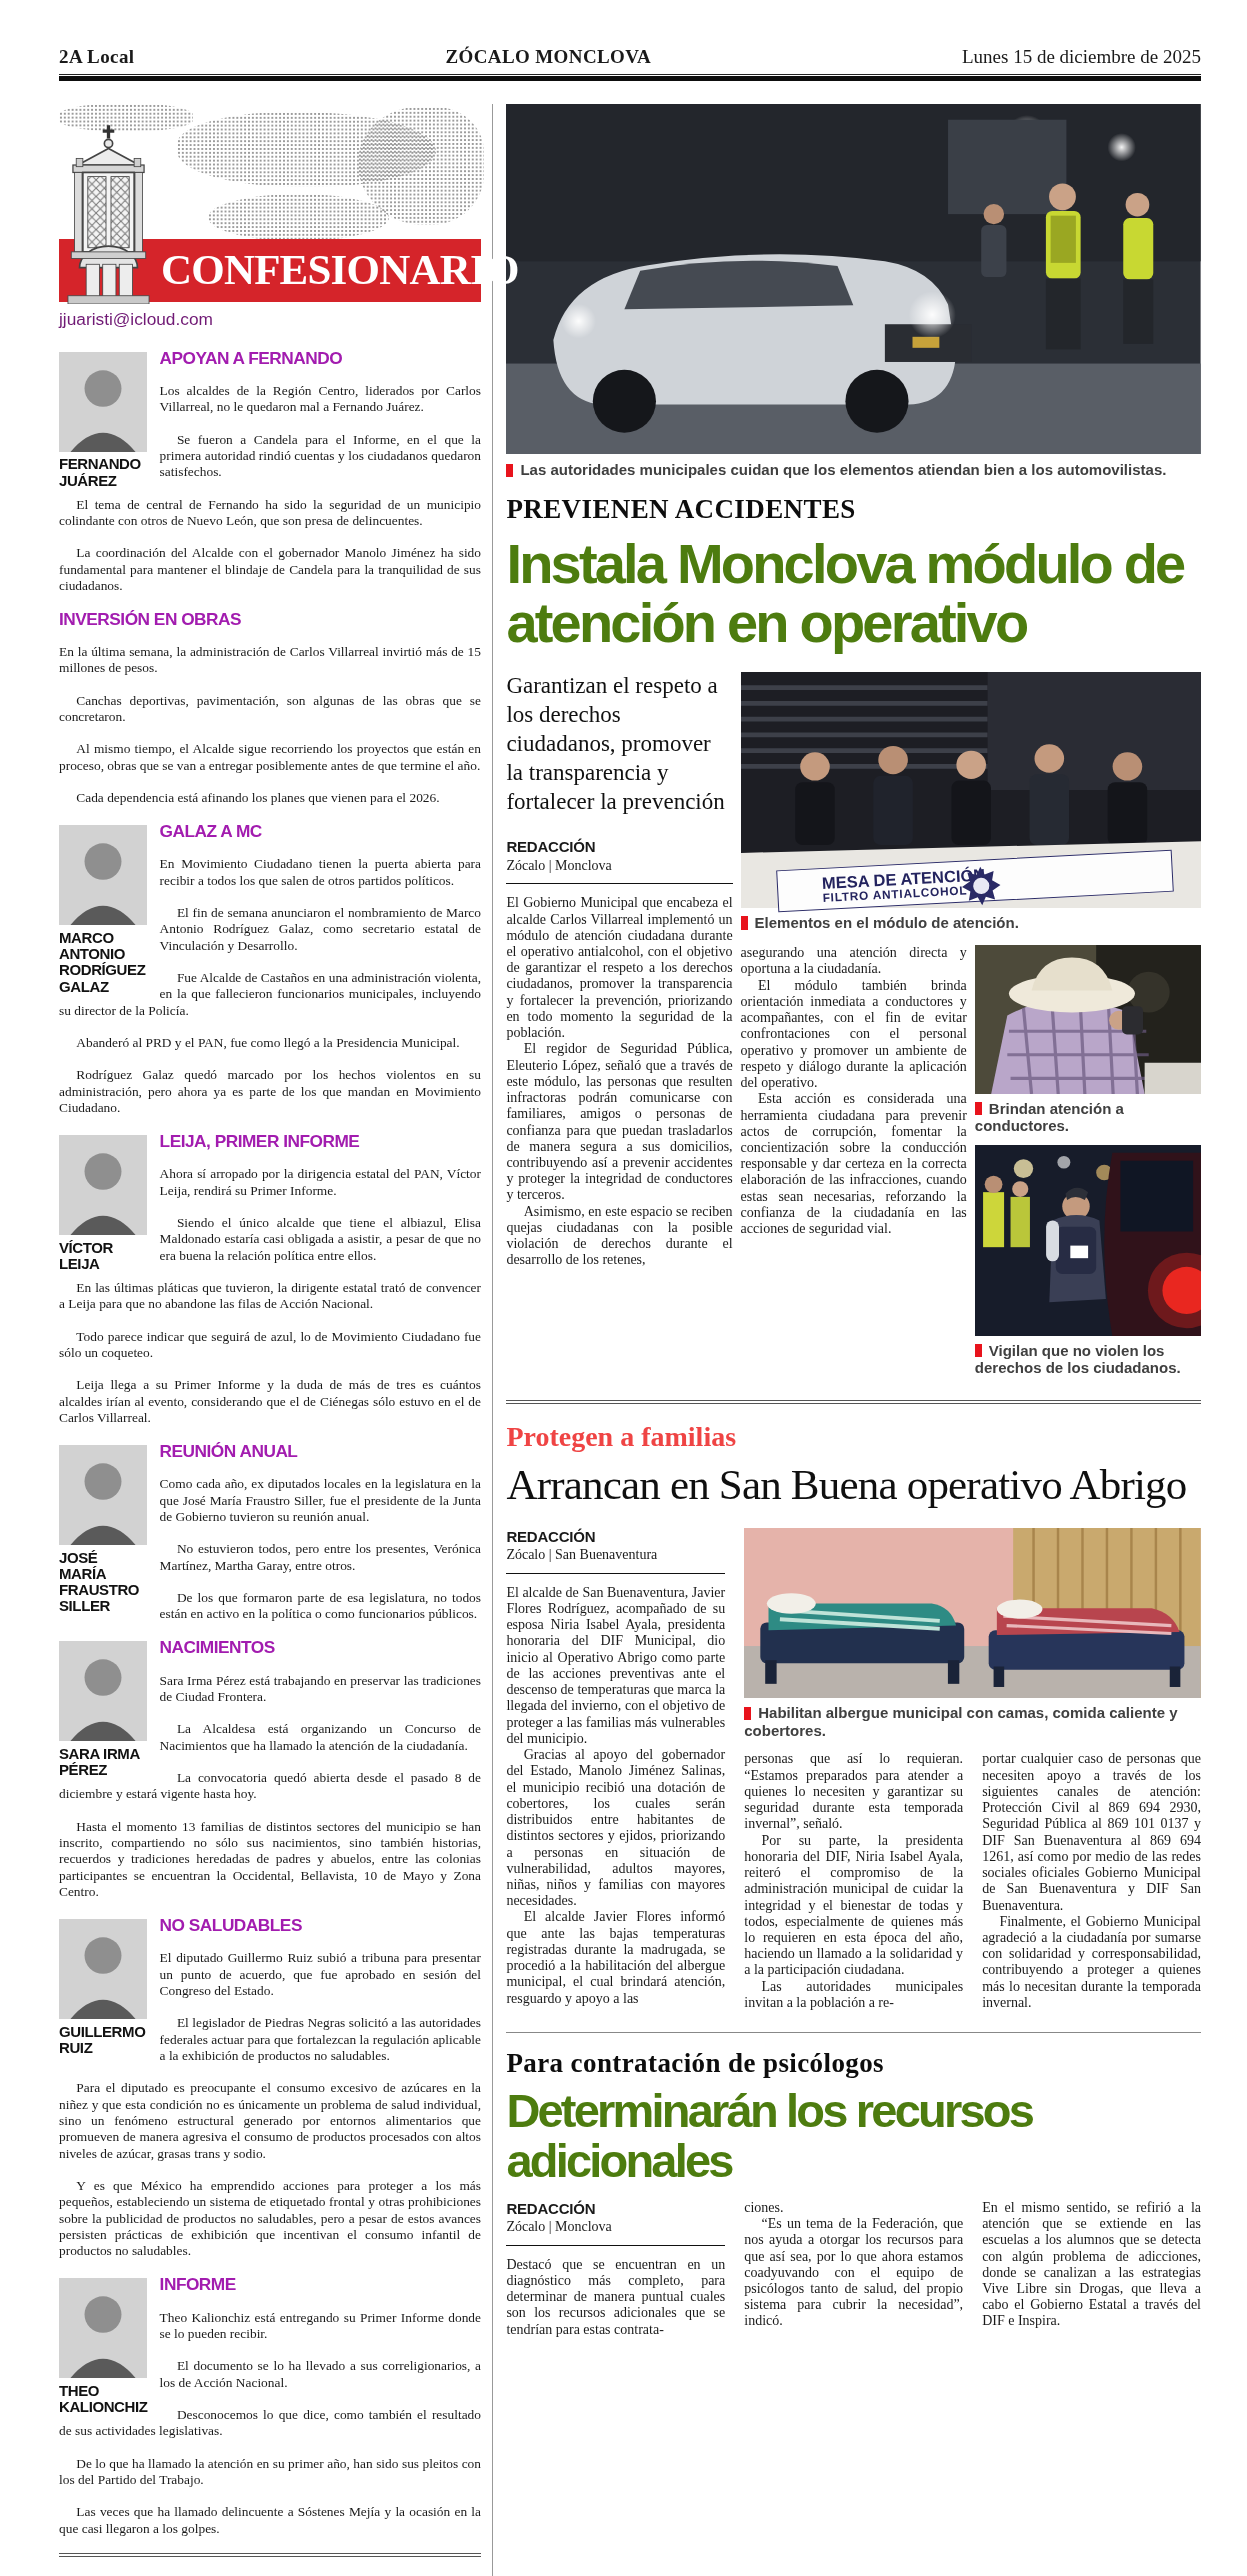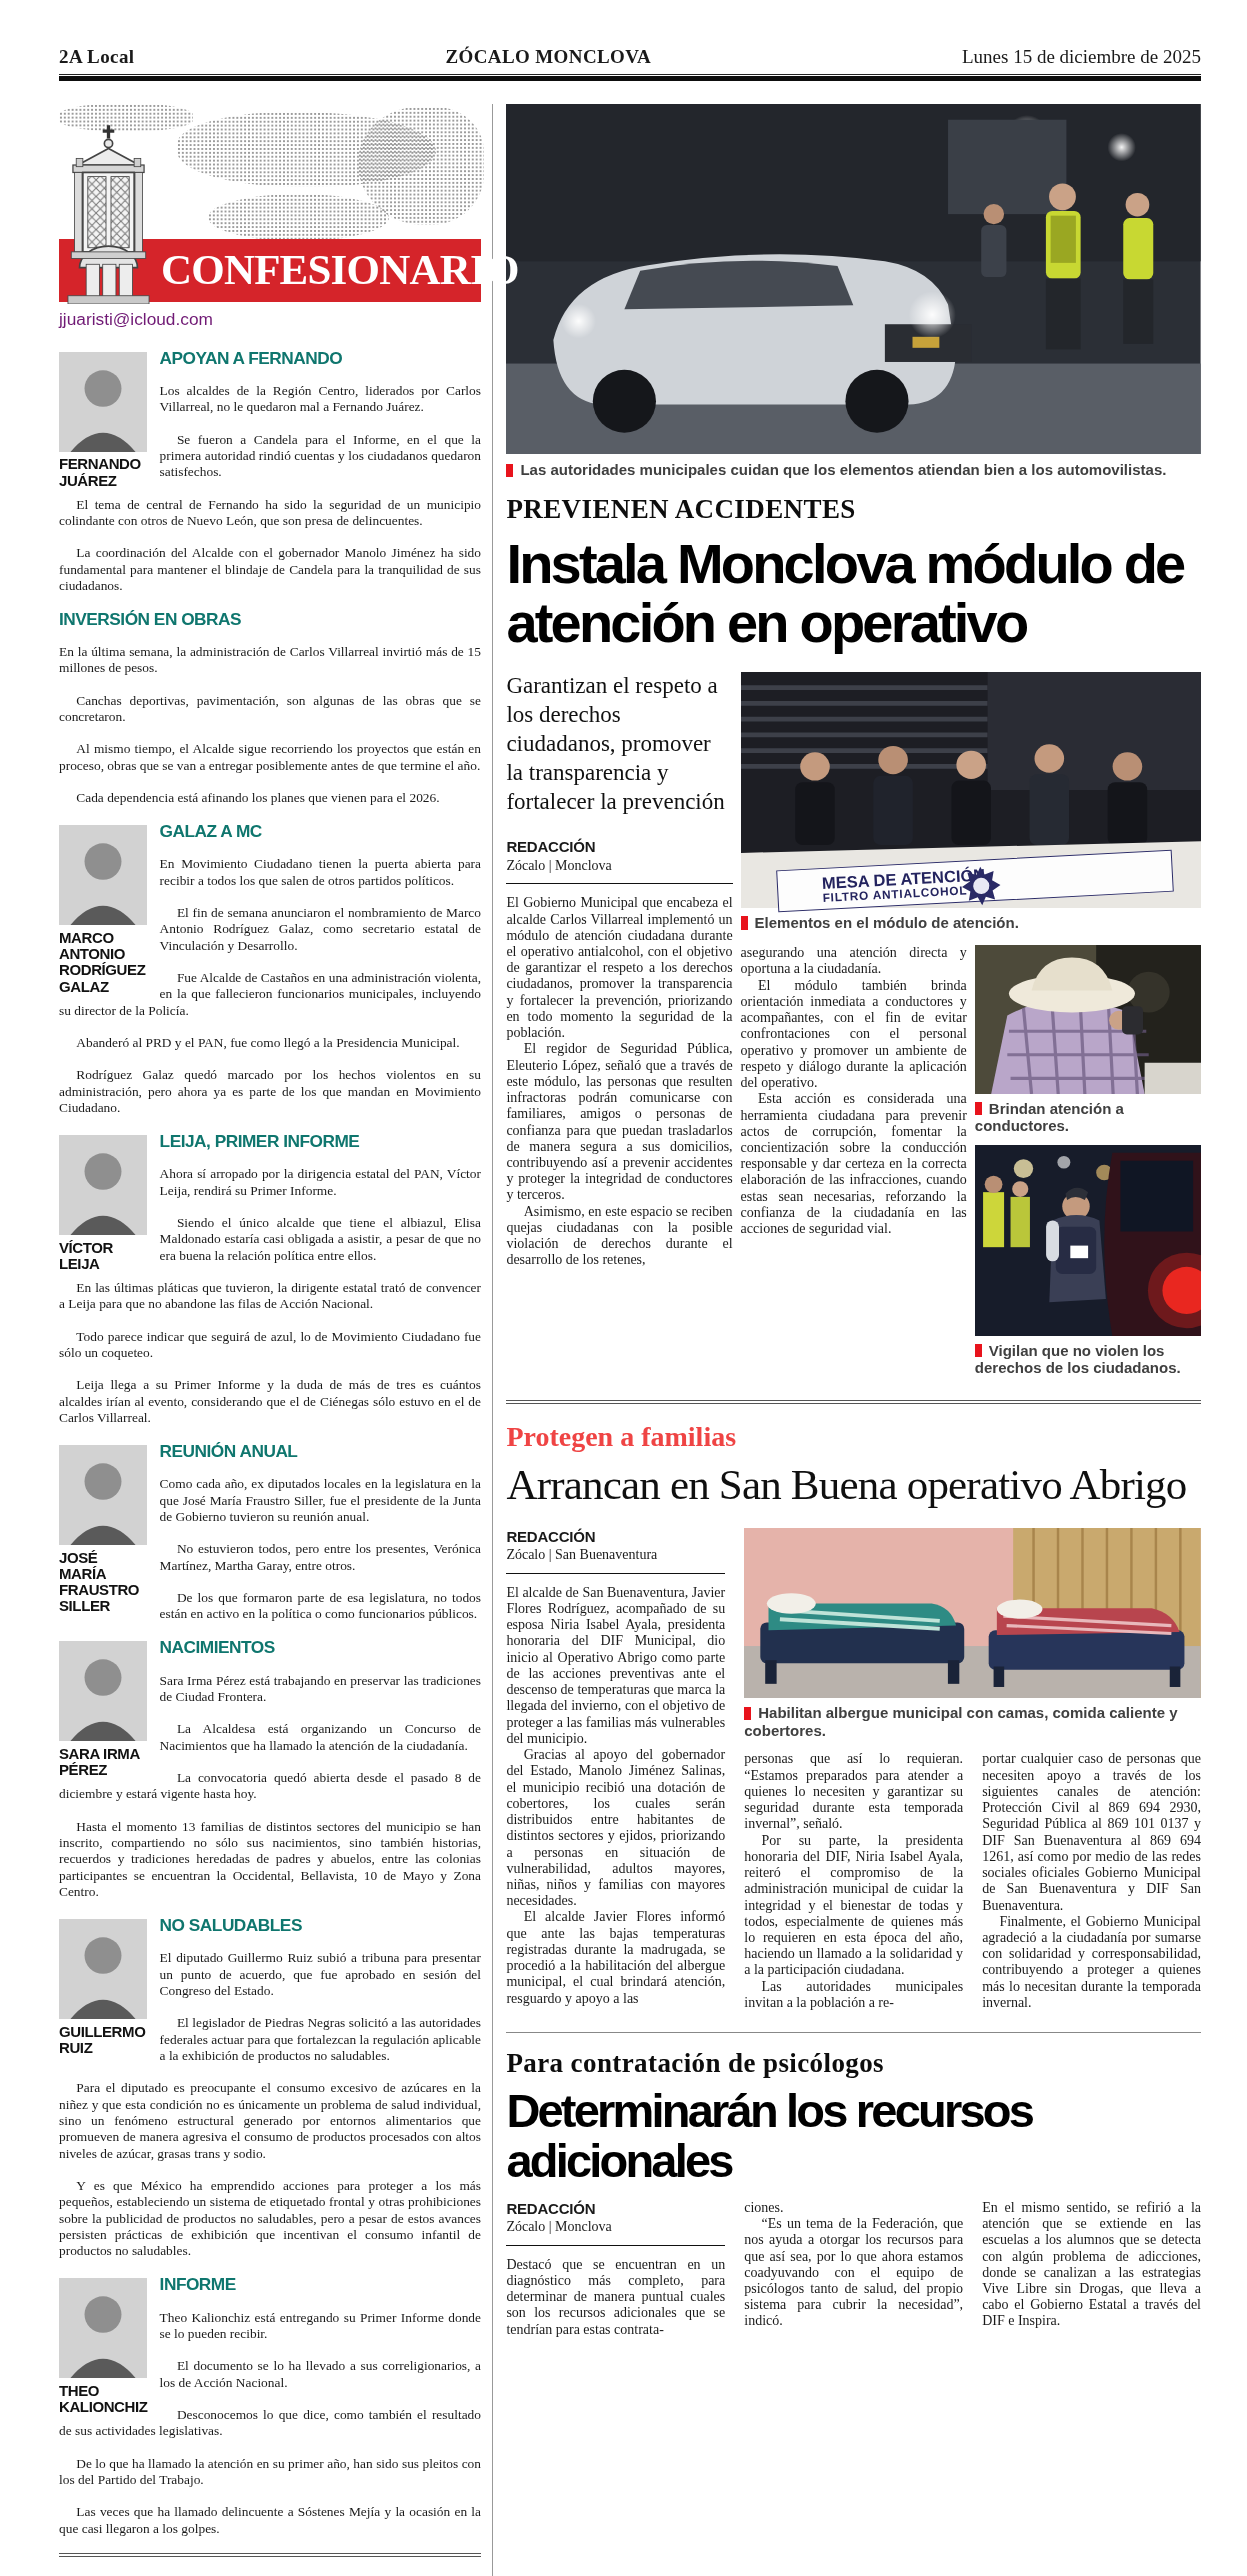--- a/index.html
+++ b/index.html
@@ -35,21 +35,21 @@
   .email { font:17.3px "Liberation Sans", sans-serif; color:#701a75; margin:6.3px 0 19px; }
 
   
   .csection { margin-bottom:15.7px; overflow:visible; }
   .csection::after { content:""; display:block; clear:both; }
   .photo-wrap { float:left; width:88px; margin:3.1px 12.6px 1.6px 0; }
   .portrait { width:88px; height:100px; position:relative; overflow:hidden; }
   .pname { font:bold 15px/1.08 "Liberation Sans", sans-serif; letter-spacing:-0.4px;
            margin-top:4.7px; color:#111; }
   .cheading { font:bold 17.3px/1.05 "Liberation Sans", sans-serif; letter-spacing:-0.5px;
-              color:#0f766e; margin-bottom:2.4px; }
+              color:#a21caf; margin-bottom:2.4px; }
   .cbody p { font:13.4px/1.22 "Liberation Serif", serif; text-align:justify;margin-top:16px; }
   .cbody p:not(:first-child) { text-indent:17.3px; }
 
   .double-rule { border-top:0.8px solid #555; border-bottom:0.8px solid #555; height:4.7px; margin:12.6px 0 15.7px; }
 
   
   .quote { position:relative; }
   .quote-photo { float:right; width:120px; height:157px; margin:47px 0 4.7px 11px; }
   .quote-icon { float:left; width:58px; height:57px; background:#d5242a; border-radius:12.6px;
                 margin:4.7px 12.6px 3.1px 0; position:relative; }
@@ -70,21 +70,21 @@
   .art-body p { font:14px/1.16 "Liberation Serif", serif; text-align:justify; }
   .art-body p:not(:first-child) { text-indent:17.3px; }
   .photo-frame { width:100%; display:block; }
   .photo-frame svg { display:block; width:100%; height:100%; }
 
   
   .hero { height:350px; }
   .a1-caption { margin:7px 0 17.3px; }
   .kicker-slab { font:bold 27px/1 "Liberation Serif", serif; letter-spacing:0.4px; color:#0d0d0d; }
   .headline-black { font:bold 56px/1.06 "Liberation Sans", sans-serif; letter-spacing:-2.8px;
-                    color:#000000; margin:11px 0 19px; }
+                    color:#4d7c0f; margin:11px 0 19px; }
   .a1-grid { display:grid; grid-template-columns:1fr 1fr 1fr; column-gap:8px;
              grid-template-rows:auto auto 1fr; }
   .a1-col1 { grid-column:1; grid-row:1/4; }
   .a1-photo { grid-column:2/4; grid-row:1; height:236px; position:relative; }
   .a1-photocap { grid-column:2/4; grid-row:2; margin:6.3px 0 14px; }
   .a1-col2 { grid-column:2; grid-row:3; }
   .a1-col3 { grid-column:3; grid-row:3; }
   .lead { font:23px/1.26 "Liberation Serif", serif; color:#111; margin-bottom:22px; }
   .mesa-sign { position:absolute; left:8%; right:6%; bottom:4.7px; background:#fdfdfd;
                border:1.6px solid #2a2a66; transform:rotate(-3deg); padding:4.7px 3.1px 4.7px 44px;

